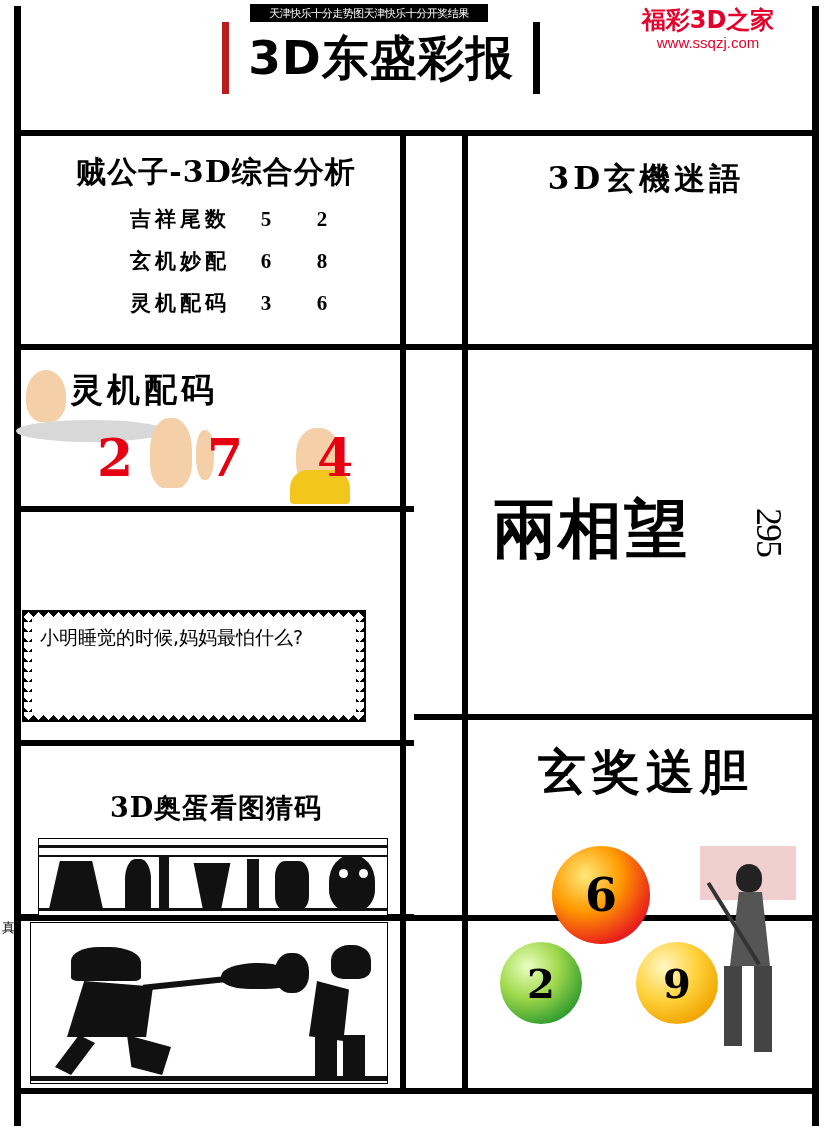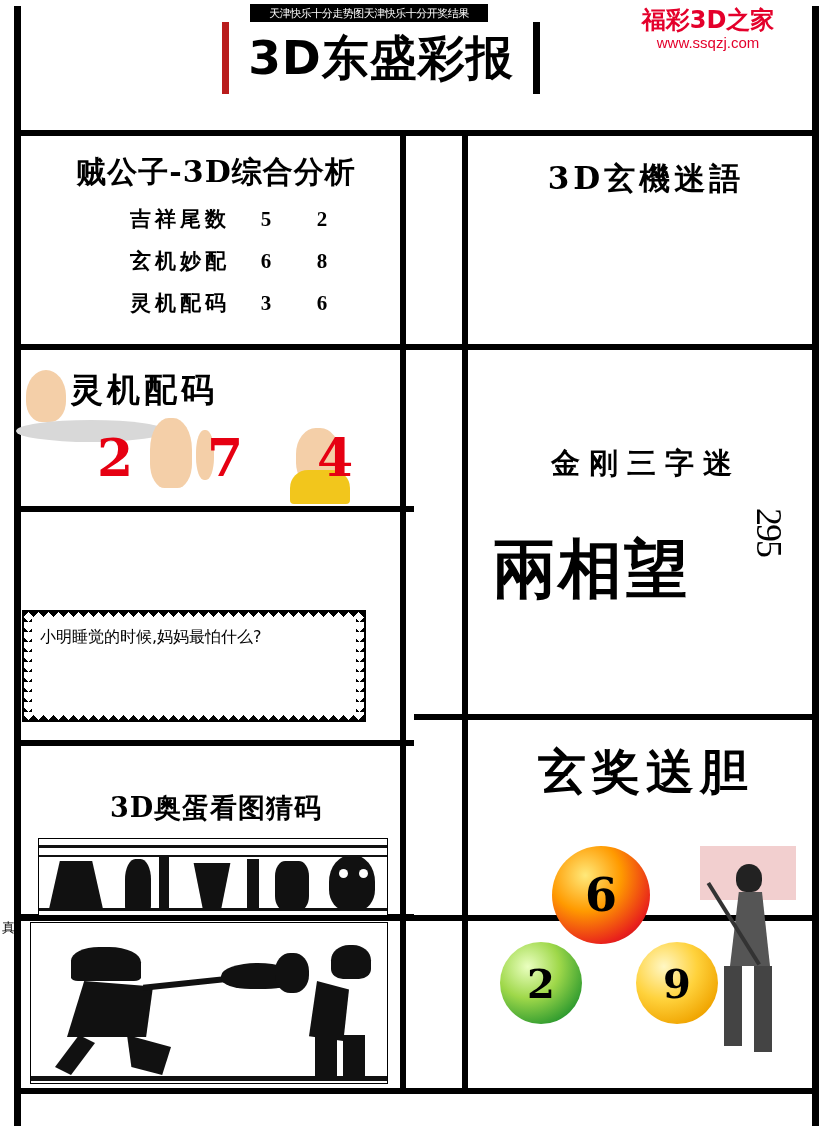--- a/index.html
+++ b/index.html
@@ -220,21 +220,21 @@
       linear-gradient(45deg, #000 25%, transparent 25%),
       linear-gradient(315deg, #000 25%, transparent 25%);
     background-size: 10px 10px;
   }
   .xph-zig-left { left: 0; }
   .xph-zig-right { right: 0; transform: scaleX(-1); }
   .xph-text {
     position: absolute;
     left: 16px; top: 12px;
     width: 312px;
-    font-size: 16px;
+    font-size: 19px;
     font-family: "DejaVu Sans", sans-serif;
     color: #000;
     line-height: 26px;
   }
 
   
   .aodan-title {
     position: absolute;
     left: 26px; top: 790px;
     width: 380px;
@@ -287,21 +287,21 @@
   }
   .jgszm-title {
     position: absolute;
     left: 478px; top: 444px;
     width: 336px;
     font-size: 29px;
     letter-spacing: 9px;
   }
   .jgszm-word {
     position: absolute;
-    left: 492px; top: 526px;
+    left: 492px; top: 486px;
     font-size: 64px;
     font-weight: bold;
     font-family: "DejaVu Serif", serif;
     letter-spacing: 2px;
     color: #000;
     white-space: nowrap;
   }
   .jgszm-code {
     position: absolute;
     left: 752px; top: 508px;
@@ -476,21 +476,20 @@
     <div class="ink" style="left:244px; top:30px; width:34px; height:40px; border-radius:45%;"></div>
     <div class="ink" style="left:278px; top:58px; width:40px; height:60px; clip-path:polygon(20% 0,100% 14%,86% 100%,0 92%);"></div>
     <div class="ink" style="left:284px; top:112px; width:22px; height:42px;"></div>
     <div class="ink" style="left:312px; top:112px; width:22px; height:42px;"></div>
     <div class="ink" style="left:300px; top:22px; width:40px; height:34px; border-radius:45% 45% 30% 30%;"></div>
     <div class="ink-l" style="left:0; bottom:2px; width:100%; height:5px;"></div>
   </div>
 
   <div class="sec-title xjmy-title">3D玄機迷語</div>
 
-  <div class="sec-title jgszm-title">金刚三字迷</div>
   <div class="jgszm-word">兩相望</div>
   <div class="jgszm-code">295</div>
 
   <div class="sec-title xjsd-title">玄奖送胆</div>
 
   <div class="pinkbox"></div>
 
   <div class="warrior">
     <div class="ink" style="left:36px; top:6px; width:26px; height:28px; border-radius:50% 50% 40% 40%; background:#222;"></div>
     <div class="ink" style="left:30px; top:34px; width:40px; height:74px; background:#555; clip-path:polygon(22% 0,80% 0,100% 100%,0 100%);"></div>

